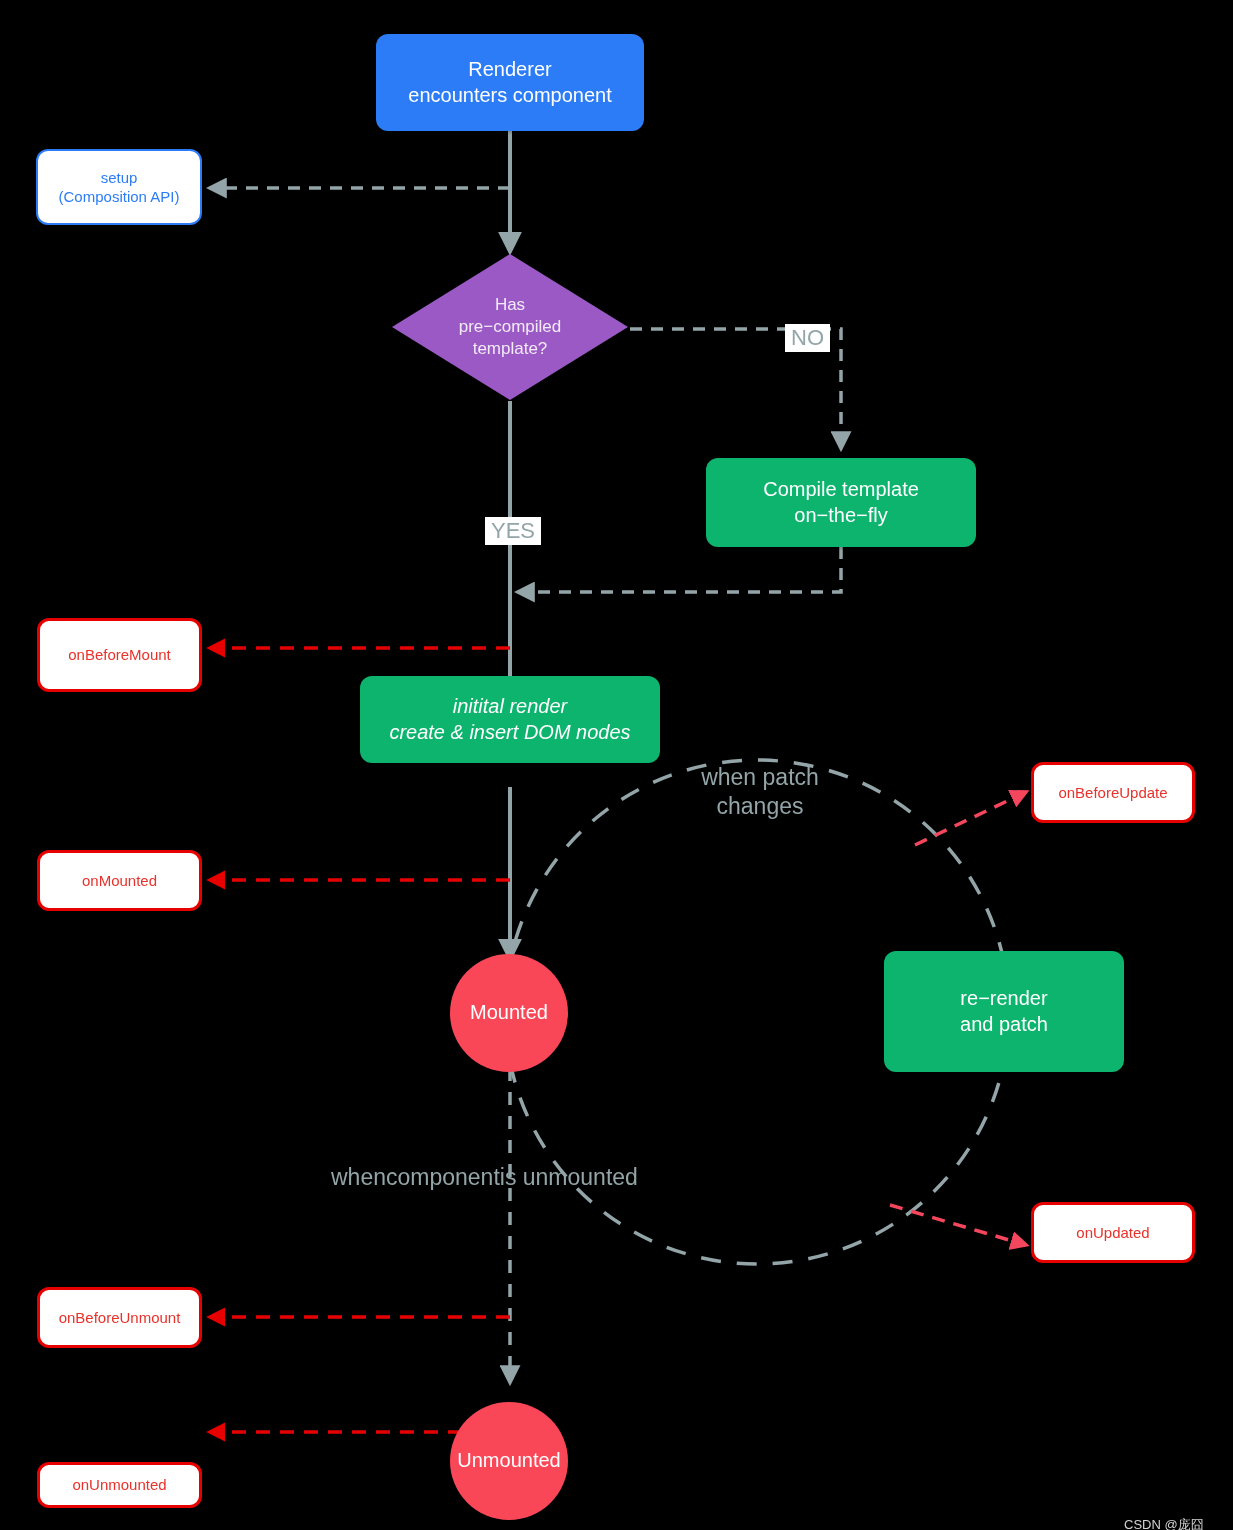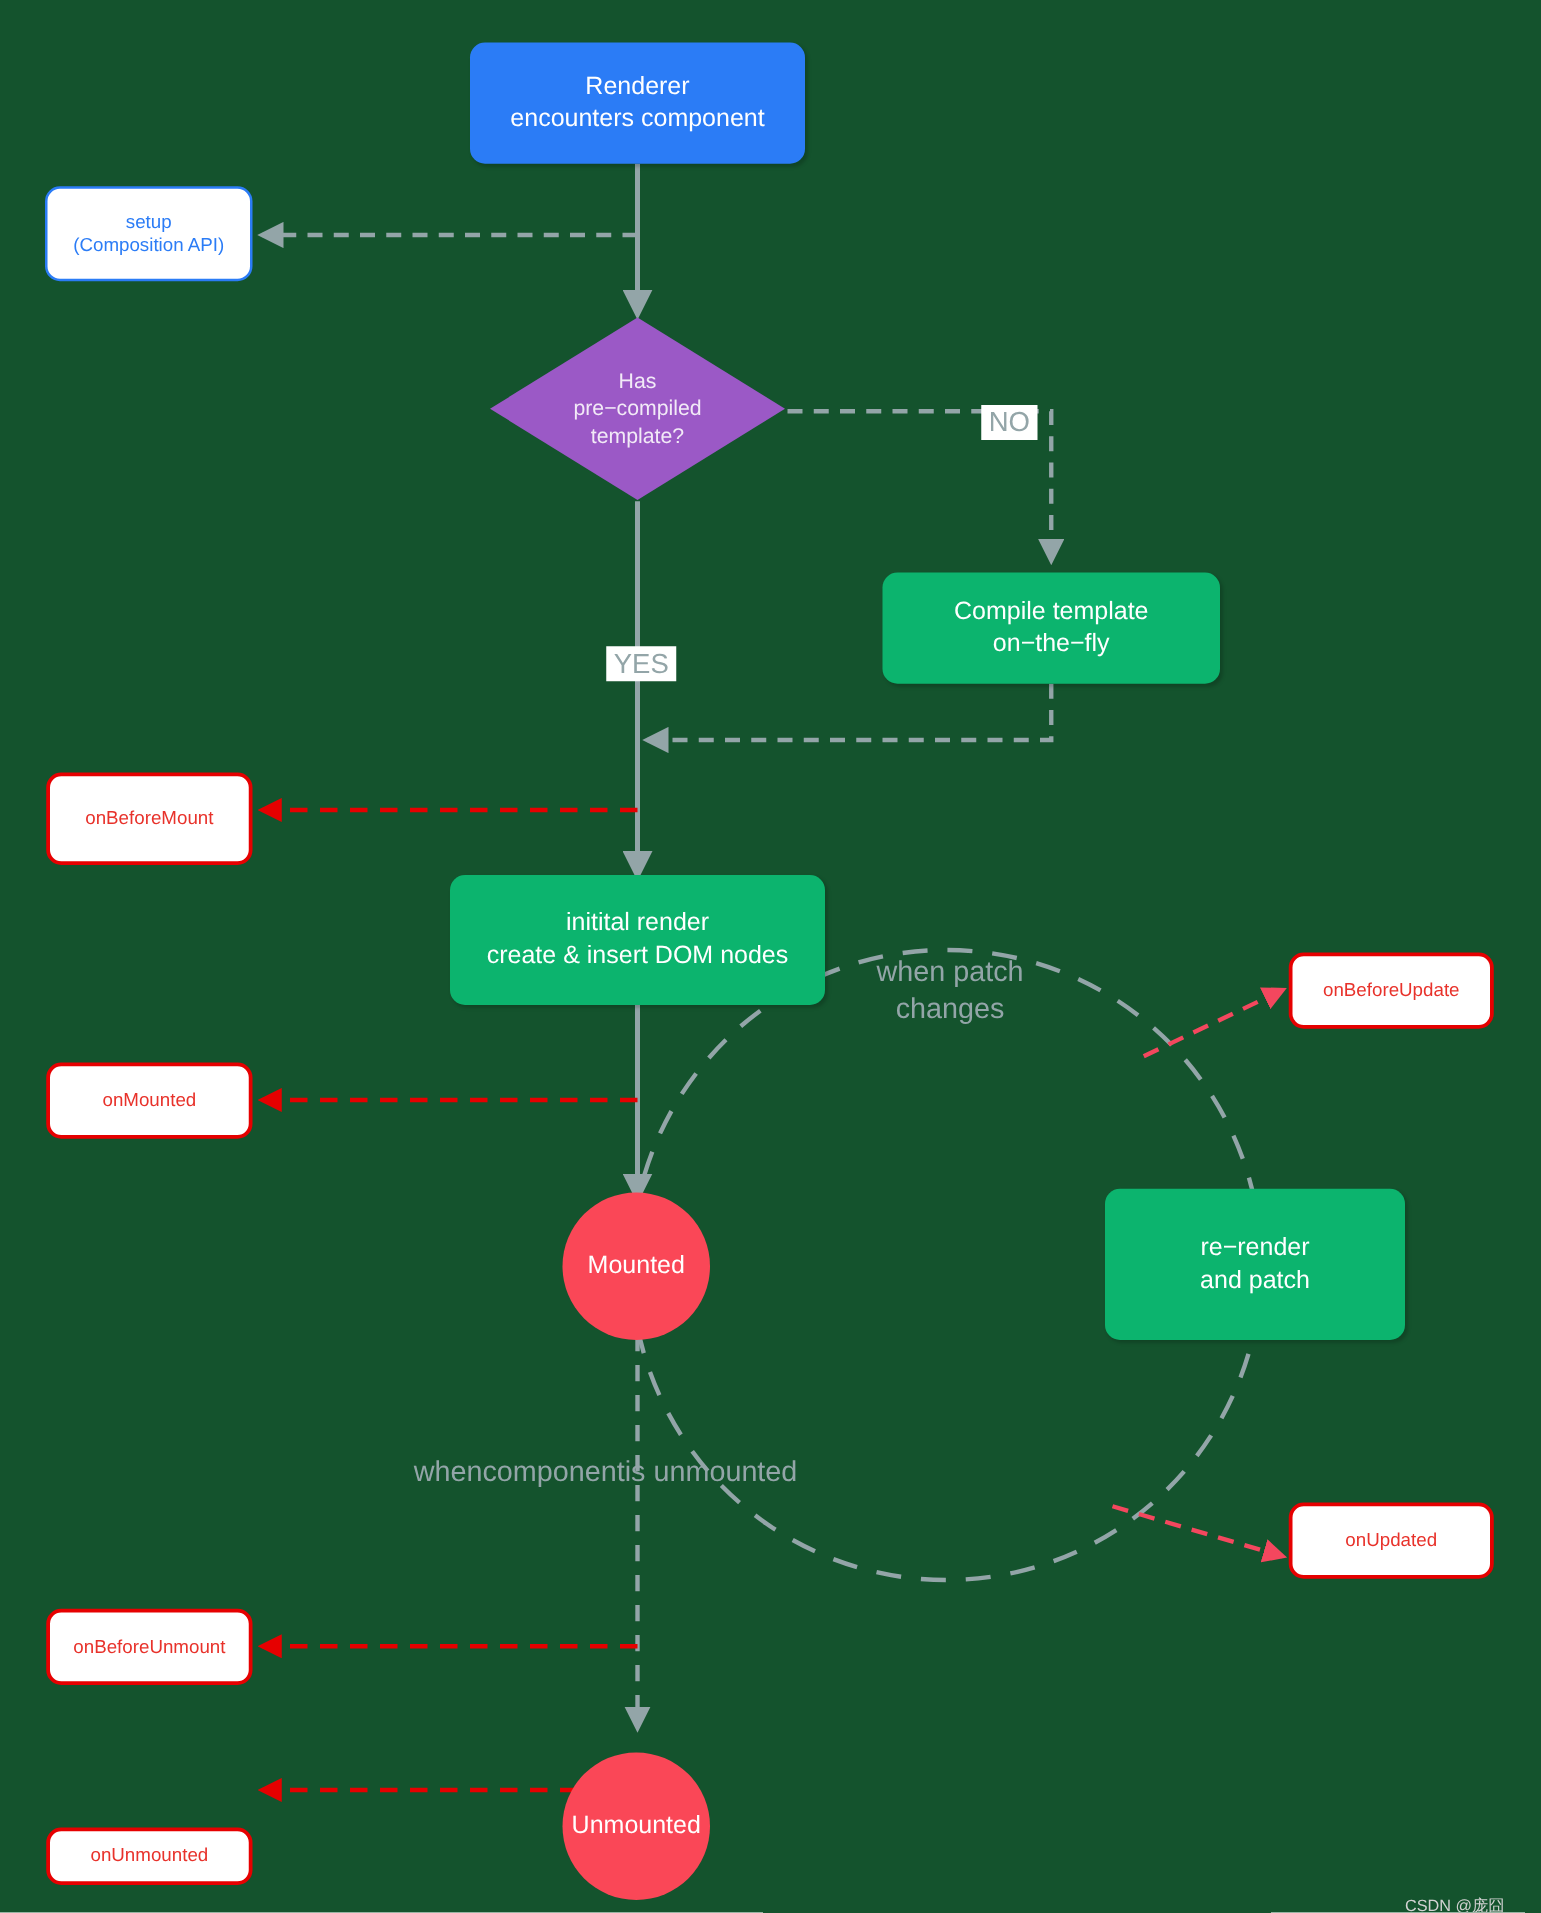--- a/index.html
+++ b/index.html
@@ -4,21 +4,21 @@
 <style>
   html, body {
     margin: 0;
     padding: 0;
     background: #ffffff;
   }
   #canvas {
     position: relative;
     width: 1233px;
     height: 1530px;
-    background: #14532d;
+    background: #000000;
     font-family: "Liberation Sans", sans-serif;
     overflow: hidden;
   }
   svg#edges {
     position: absolute;
     left: 0; top: 0;
     width: 1233px;
     height: 1530px;
     pointer-events: none;
   }
@@ -161,21 +161,21 @@
 
   <div class="node node-process node-green" style="left:706px; top:458px; width:270px; height:89px;">
     <span>Compile template
 on−the−fly</span>
   </div>
 
   <div class="node node-hook" style="left:37px; top:618px; width:165px; height:74px;">
     <span>onBeforeMount</span>
   </div>
 
-  <div class="node node-process node-green" style="left:360px; top:700px; width:300px; height:104px;">
+  <div class="node node-process node-green" style="left:360px; top:676px; width:300px; height:87px;font-style:italic;">
     <span>initital render
 create &amp; insert DOM nodes</span>
   </div>
 
   <div class="node node-hook" style="left:37px; top:850px; width:165px; height:61px;">
     <span>onMounted</span>
   </div>
 
   <div class="node node-circle" style="left:450px; top:954px; width:118px; height:118px; background:#fa4757;">
     <span>Mounted</span>

